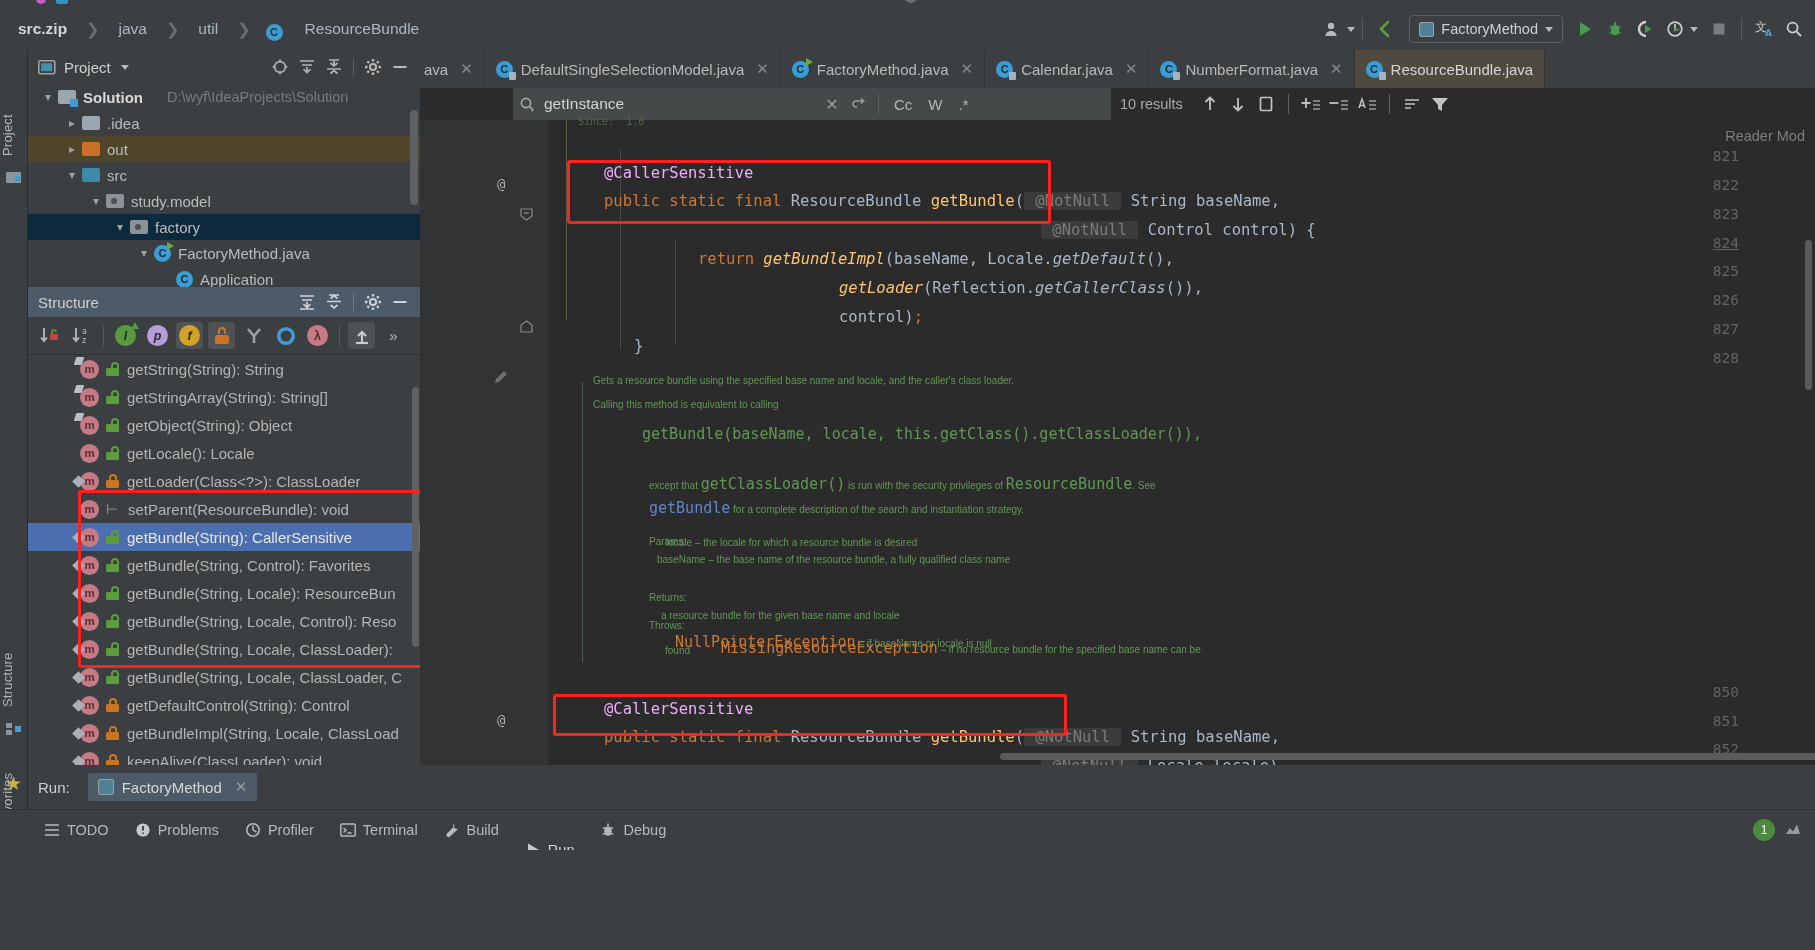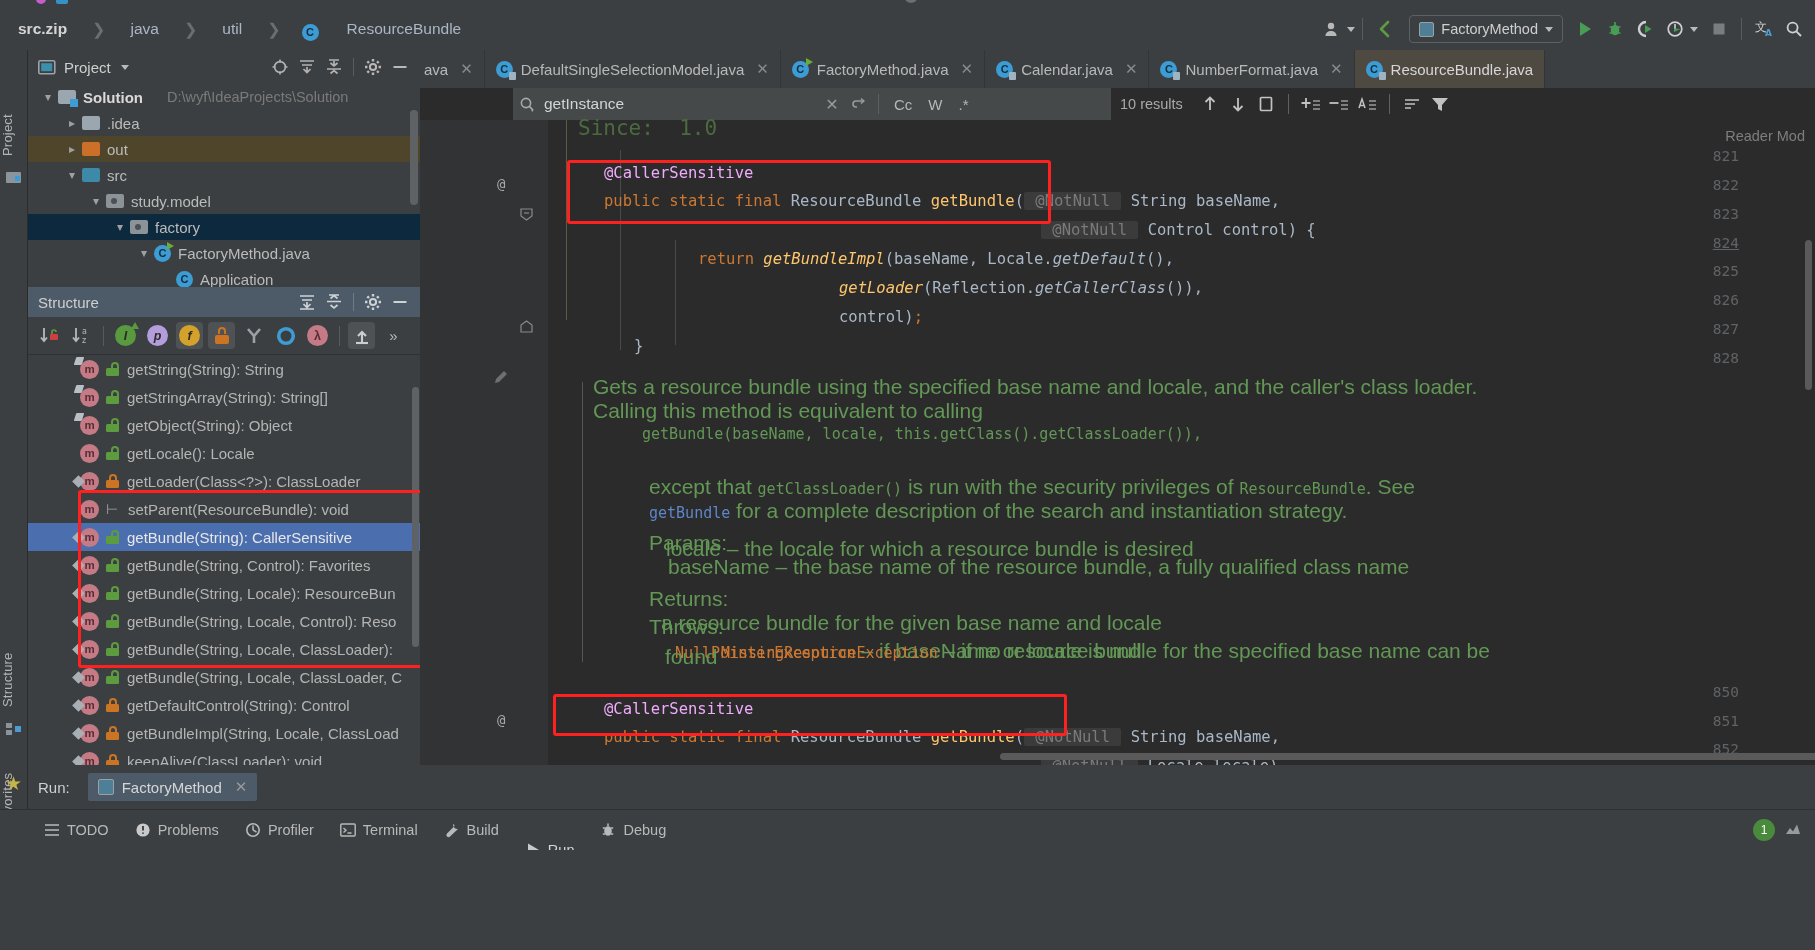--- a/index.html
+++ b/index.html
@@ -13,21 +13,21 @@
 
   
   #topstrip { position:absolute; left:0; top:0; width:1815px; height:8px; background:#3c3f41; }
   #topstrip .dot1 { position:absolute; left:36px; top:-6px; width:10px;height:10px;border-radius:50%;background:#c75ccd;}
   #topstrip .dot2 { position:absolute; left:56px; top:-6px; width:12px;height:10px;border-radius:2px;background:#3592c4;}
   #topstrip .dot3 { position:absolute; left:905px; top:-7px; width:12px;height:10px;border-radius:50%;background:#6e6e6e;}
 
   
   #navbar { position:absolute; left:0; top:8px; width:1815px; height:42px; background:#3c3f41;
             display:flex; align-items:center; }
-  .crumbs { display:flex; align-items:center; padding-left:14px; gap:18px; }
+  .crumbs { display:flex; align-items:center; padding-left:14px; gap:12px; }
   .crumb { color:#a9b7c6; font-size:15.5px; padding:0 4px; }
   .crumb.bold { font-weight:bold; color:#d5d5d5; }
   .sep { color:#6d6d6d; font-size:16px; padding:0 3px; }
   .cicon { display:inline-block; width:17px;height:17px;border-radius:50%;
            background:#3d9cd4; color:#10303f; font-size:11px; font-weight:bold;
            text-align:center; line-height:17px; margin-right:6px; position:relative; top:3px;}
 
   
   .navright { margin-left:auto; display:flex; align-items:center; gap:0px; padding-right:6px; }
   .tbtn { width:30px;height:30px; display:flex;align-items:center;justify-content:center;
@@ -139,21 +139,21 @@
   
   #code { position:absolute; left:0; top:70px; width:1395px; height:645px;
           font-family:"DejaVu Sans Mono","Liberation Mono",monospace; font-size:15.5px; }
   .gutter { position:absolute; left:0; top:0; width:128px; height:645px; background:#313335; }
   .lnum { position:absolute; right:76px; color:#606366; font-size:14.5px; }
   .gmark { position:absolute; color:#a9a9a9; font-size:14px; }
   .codeline { position:absolute; left:128px; white-space:pre; }
   .kw { color:#cc7832; } .cls { color:#a9b7c6; } .mth { color:#ffc66d; }
   .ann { color:#f0abfc;text-align:center; }
   .ital { font-style:italic; }
-  .doc { color:#629755; font-family:"Liberation Sans",sans-serif; font-size:21px; }
+  .doc { color:#629755; font-family:"Liberation Sans",sans-serif; font-size:10px; }
   .doccode { font-family:"DejaVu Sans Mono","Liberation Mono",monospace; color:#629755; font-size:15px;}
   .doclink { color:#5e86c8; font-family:"DejaVu Sans Mono","Liberation Mono",monospace; font-size:15px;}
   .docex { color:#cc7832; font-family:"DejaVu Sans Mono","Liberation Mono",monospace; font-size:15px;}
   .notnull { color:#7a7a7a; background:#3b3b3b; border-radius:2px; padding:0 2px;}
   .foldline { position:absolute; width:1px; background:#4a4a4a; }
   .readermode { position:absolute; right:10px; top:78px; color:#7e7e7e; font-size:14.5px;}
   #hscroll { position:absolute; left:580px; bottom:5px; width:835px; height:7px; background:#5a5a5a; border-radius:4px;}
   #vscroll-code { position:absolute; right:3px; top:120px; width:7px; height:150px; background:#5a5a5a; border-radius:4px;}
 
   
@@ -768,21 +768,21 @@
     <div class="codeline doc" style="top:279px; left:173px;">Calling this method is equivalent to calling</div>
     <div class="codeline doccode" style="top:305px; left:222px;">getBundle(baseName, locale, this.getClass().getClassLoader()),</div>
     <div class="codeline" style="top:337px; left:173px;">
       <span class="doc">except that </span><span class="doccode">getClassLoader()</span><span class="doc"> is run with the security privileges of </span><span class="doccode">ResourceBundle</span><span class="doc">. See</span>
     </div>
     <div class="codeline" style="top:361px; left:173px;">
       <span class="doclink">getBundle</span><span class="doc"> for a complete description of the search and instantiation strategy.</span>
     </div>
     <div class="codeline" style="top:393px; left:173px;">
       <span class="doc">Params:</span>
-      <span class="doc" style="margin-left:19px;">baseName – the base name of the resource bundle, a fully qualified class name</span>
+      <span class="doc" style="margin-left:8px;">baseName – the base name of the resource bundle, a fully qualified class name</span>
     </div>
     <div class="codeline doc" style="top:417px; left:246px;">locale – the locale for which a resource bundle is desired</div>
     <div class="codeline" style="top:449px; left:173px;">
       <span class="doc">Returns:</span>
       <span class="doc" style="margin-left:12px;">a resource bundle for the given base name and locale</span>
     </div>
     <div class="codeline" style="top:477px; left:173px;">
       <span class="doc">Throws:</span>
       <span class="docex" style="margin-left:26px;">NullPointerException</span><span class="doc"> – if baseName or locale is null</span>
     </div>

